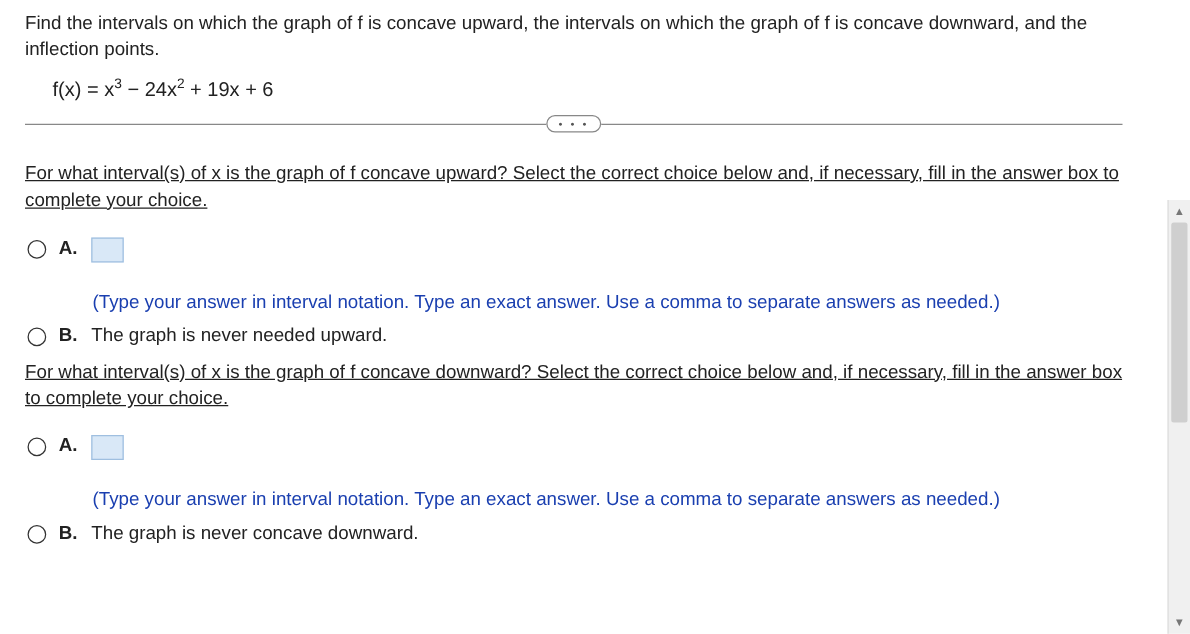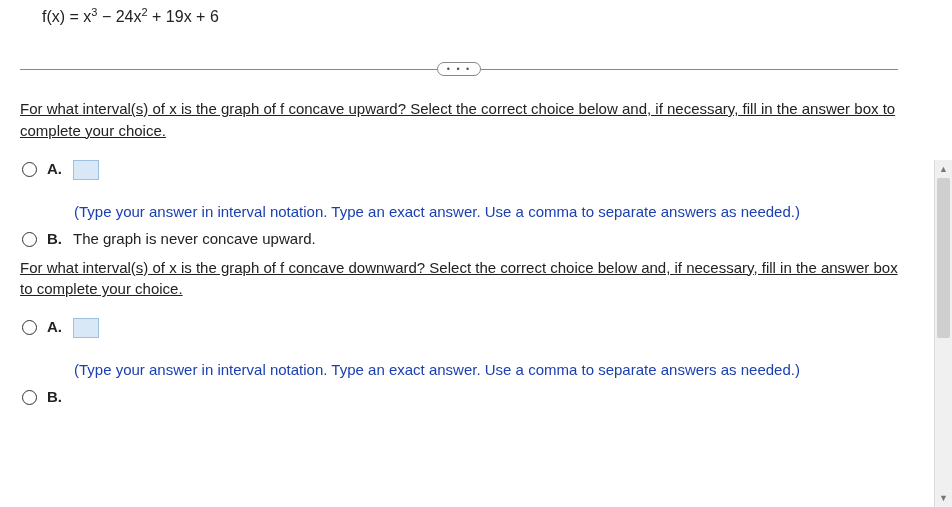--- a/index.html
+++ b/index.html
@@ -17,21 +17,21 @@
     padding: 8px 20px 8px 20px;
     width: 918px;
     height: 100%;
     overflow: hidden;
   }
   .prompt { line-height: 1.4; margin-bottom: 14px; }
   .formula {
     padding-left: 22px;
     font-family: Arial, sans-serif;
     font-size: 16px;
-    margin-bottom: 36px;
+    margin-bottom: 10px;
   }
   sup { font-size: 11px; vertical-align: super; line-height: 0; }
   .divider-row {
     display: flex;
     align-items: center;
     margin-bottom: 22px;
   }
   .divider-line { flex: 1; height: 1px; background: #888; }
   .divider-pill {
     border: 1px solid #888;
@@ -99,20 +99,21 @@
     top: 18px; height: 160px;
     background: #cfcfcf;
     border-radius: 2px;
   }
 </style>
 </head>
 <body>
 
 <div class="content">
 
+  <p class="prompt">Find the intervals on which the graph of f is concave upward, the intervals on which the graph of f is concave downward, and the inflection points.</p>
 
   <div class="formula">
     <span>f(x) = x</span><sup>3</sup><span> − 24x</span><sup>2</sup><span> + 19x + 6</span>
   </div>
 
   <div class="divider-row">
     <div class="divider-line"></div>
     <div class="divider-pill">
       <span class="dots">• • •</span>
     </div>
@@ -124,35 +125,36 @@
   <div class="choice-row">
     <span class="radio"></span>
     <span class="choice-label">A.</span>
     <span class="answer-box"></span>
   </div>
   <p class="hint">(Type your answer in interval notation. Type an exact answer. Use a comma to separate answers as needed.)</p>
 
   <div class="choice-row">
     <span class="radio"></span>
     <span class="choice-label">B.</span>
-    <span class="choice-text">The graph is never concave upward.</span>
+    <span class="choice-text">The graph is never needed upward.</span>
   </div>
 
   <p class="question block2">For what interval(s) of x is the graph of f concave downward? Select the correct choice below and, if necessary, fill in the answer box to complete your choice.</p>
 
   <div class="choice-row">
     <span class="radio"></span>
     <span class="choice-label">A.</span>
     <span class="answer-box"></span>
   </div>
   <p class="hint">(Type your answer in interval notation. Type an exact answer. Use a comma to separate answers as needed.)</p>
 
   <div class="choice-row">
     <span class="radio"></span>
     <span class="choice-label">B.</span>
+    <span class="choice-text">The graph is never concave downward.</span>
   </div>
 
 </div>
 
 <div class="scrollbar">
   <div class="scroll-up">▲</div>
   <div class="scroll-thumb"></div>
   <div class="scroll-down">▼</div>
 </div>
 

